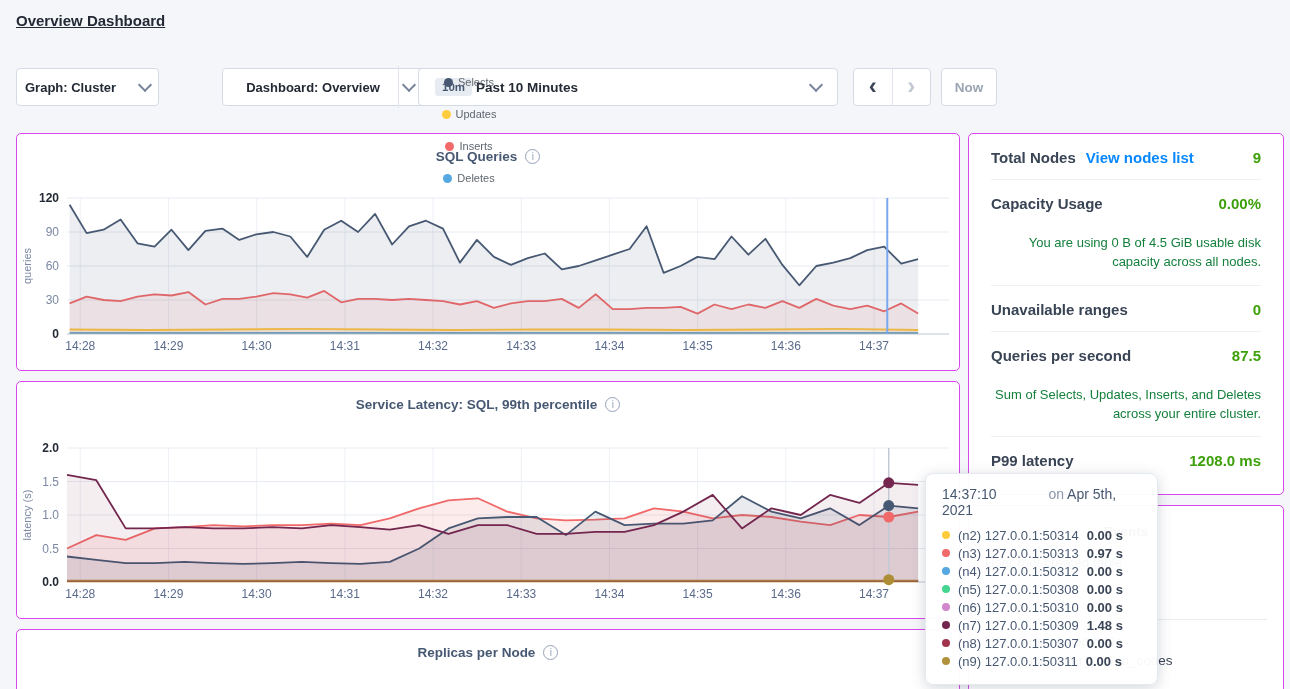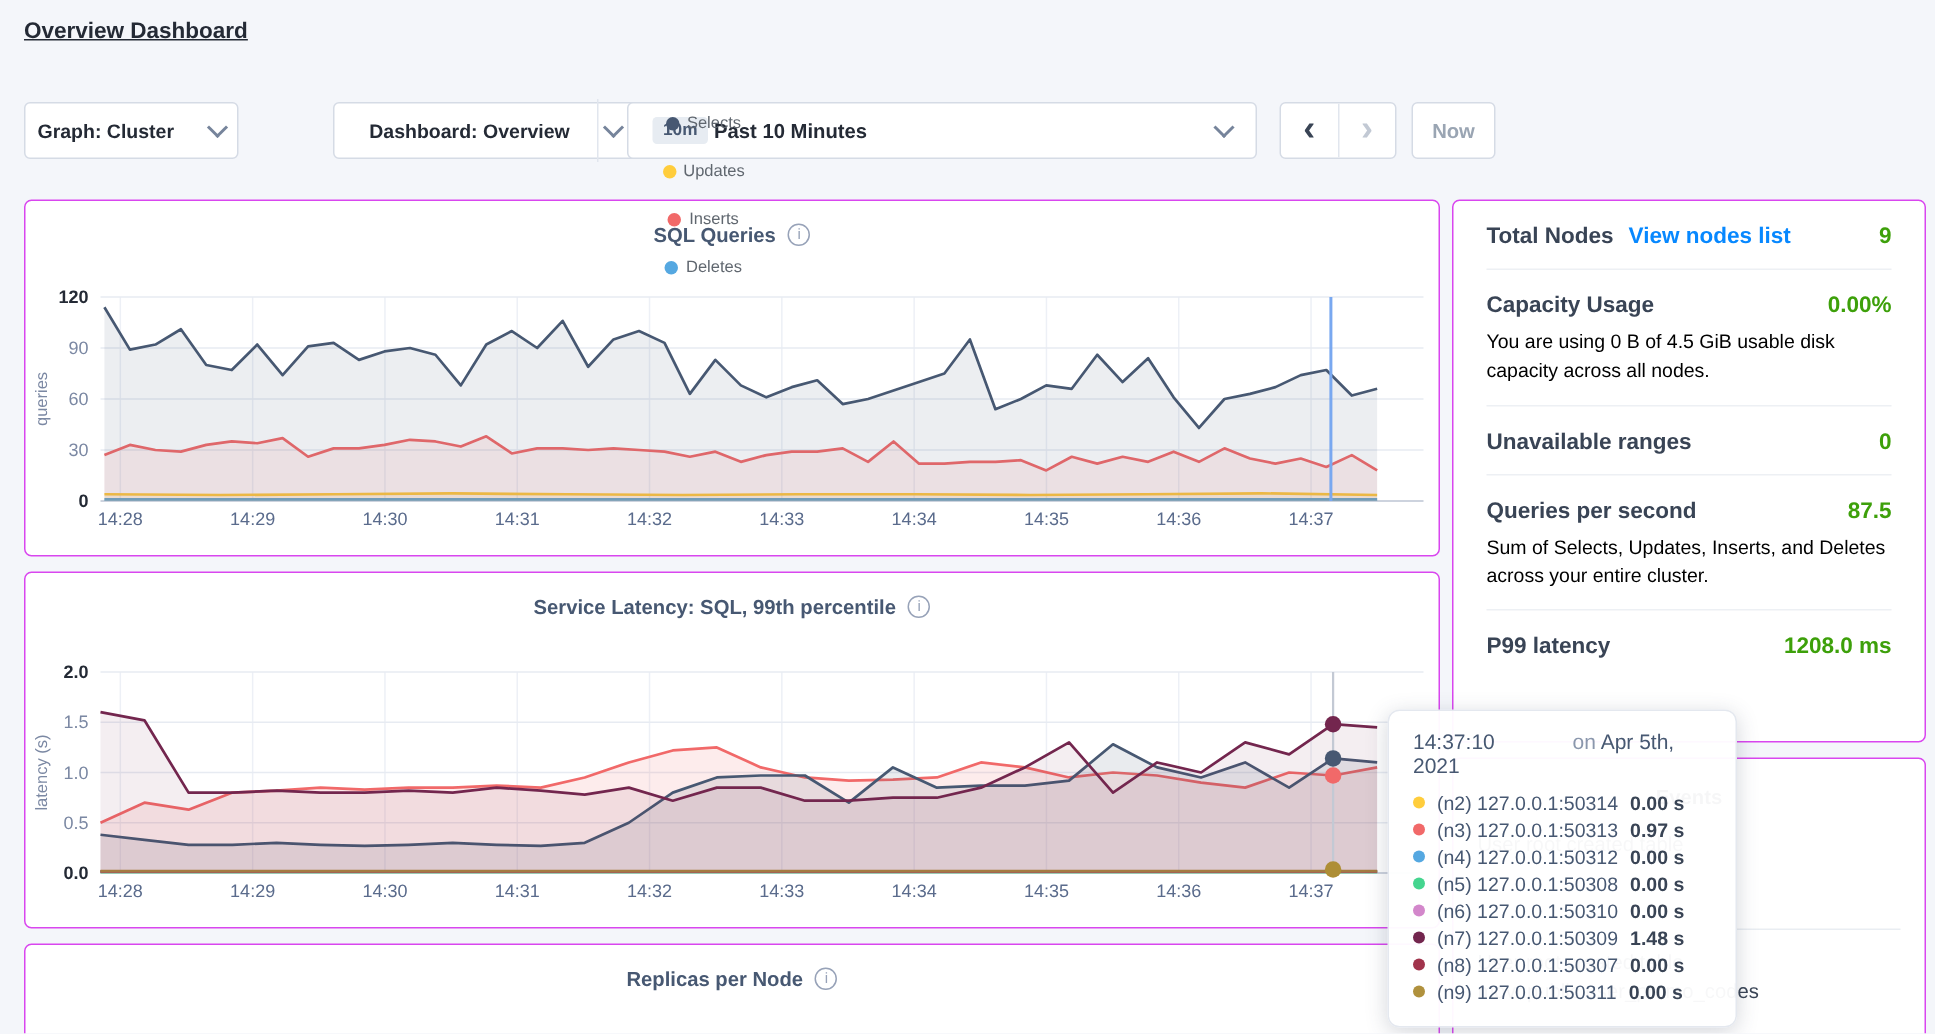--- a/index.html
+++ b/index.html
@@ -43,21 +43,21 @@
   #latency-svg{margin-top:8px;}
   
   #summary-card{padding:0 22px;}
   .sum-title{text-align:center;font-size:13.5px;font-weight:bold;color:#242a35;margin-top:20px;}
   .srow{padding:15px 0 13px 0;border-bottom:1px solid #edf0f4;}
   .srow:last-child{border-bottom:none;}
   .srow-head{display:flex;align-items:baseline;}
   .slabel{font-size:15px;font-weight:bold;color:#394455;}
   .slink{font-size:15px;font-weight:bold;color:#0788ff;margin-left:10px;cursor:pointer;text-decoration:none;}
   .sval{margin-left:auto;font-size:15px;font-weight:bold;color:#3da00a;}
-  .sdesc{font-size:13px;color:#000000;line-height:1.45;margin-top:7px;}
+  .sdesc{font-size:13px;color:#15803d;line-height:1.45;margin-top:22px;text-align:right;}
   
   #events-card{padding:0 16px;}
   .ev-title{text-align:center;font-size:13.5px;font-weight:bold;color:#242a35;margin-top:18px;}
   .event{font-size:13.5px;color:#394455;line-height:1.4;padding:13px 0;}
   .event:first-of-type{margin-top:2px;min-height:52px;}
   .event + .event{border-top:1px solid #e9edf2;}
   
   #tooltip{position:absolute;left:925px;top:473px;width:233px;background:rgba(255,255,255,0.96);
            border:1px solid #e4e8ef;border-radius:8px;box-shadow:0 3px 14px rgba(60,70,90,0.22);
            padding:12px 16px 14px 16px;z-index:40;box-sizing:border-box;}

